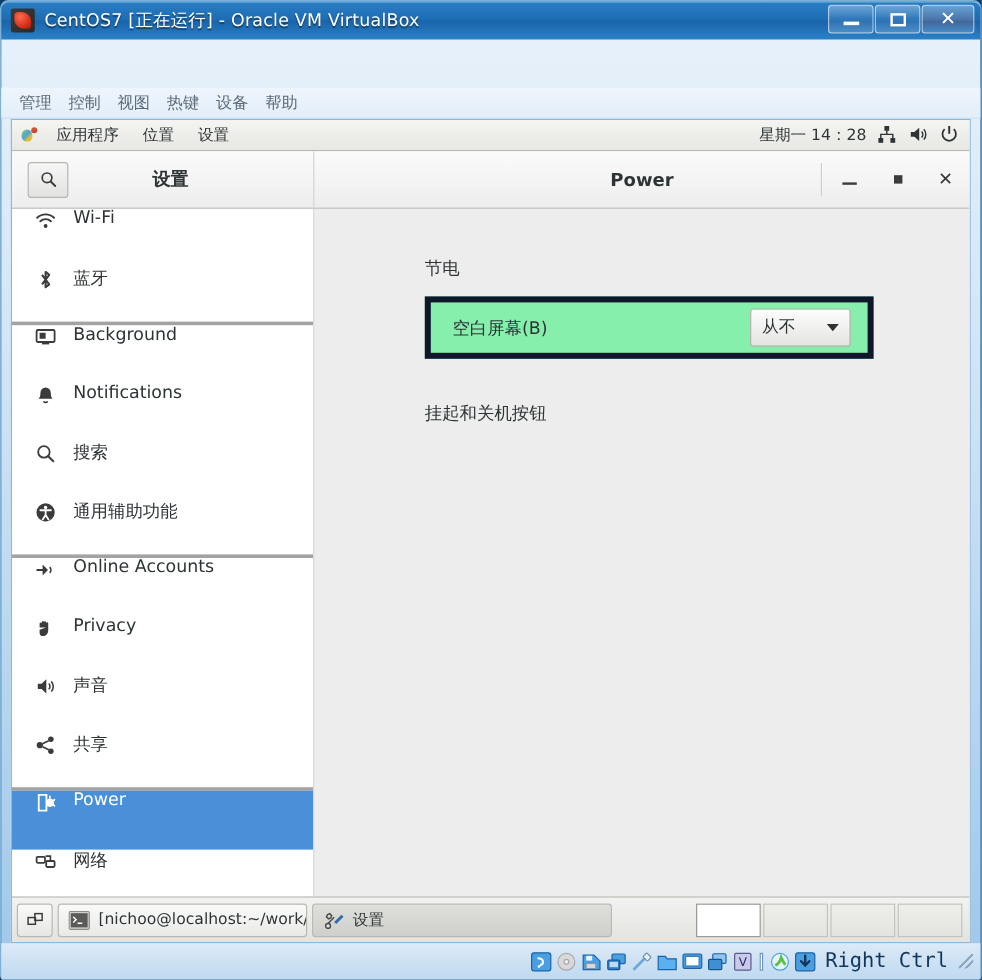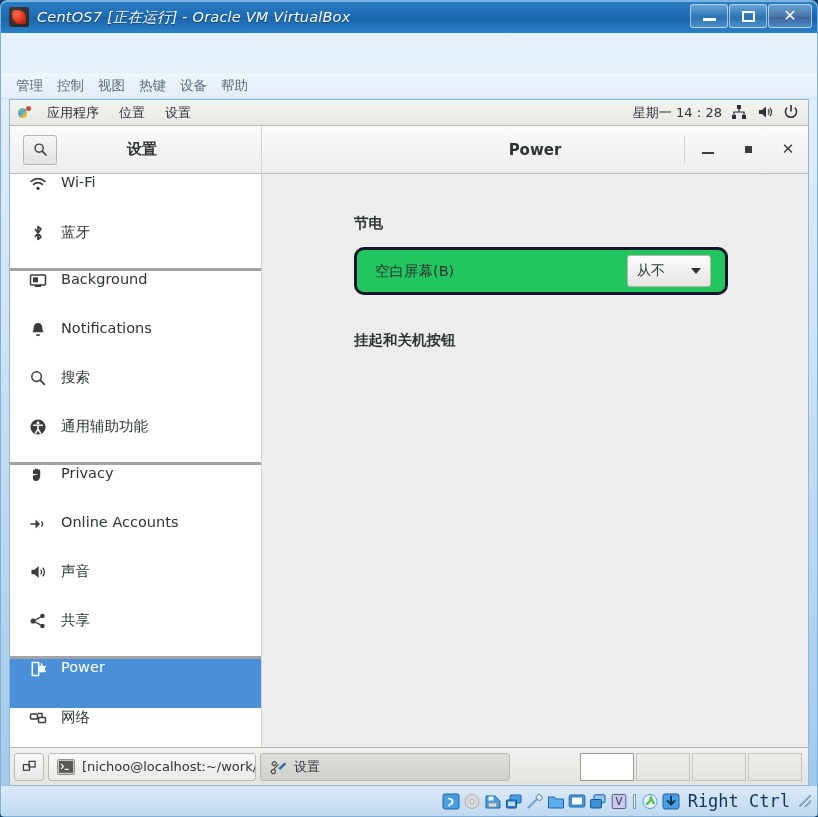--- a/index.html
+++ b/index.html
@@ -42,21 +42,20 @@
     position: absolute; left: 3px; top: 3px;
     width: 14px; height: 14px;
     background: radial-gradient(circle at 35% 30%, #ff6a4d 0%, #d8301a 60%, #a31c0d 100%);
     border-radius: 3px 8px 3px 8px;
   }
   #vbox-title-text {
     margin-left: 8px; color: #ffffff;
     font-size: 14.5px; letter-spacing: .2px;
     text-shadow: 0 1px 1px rgba(0,0,0,.45);
     white-space: nowrap;
-    font-style: italic;
   }
   .winbtns { position: absolute; right: 5px; top: 3px; display: flex; gap: 1px; }
   .winbtn {
     width: 38px; height: 24px;
     background: linear-gradient(180deg,rgba(255,255,255,.32) 0%, rgba(255,255,255,.08) 50%, rgba(255,255,255,.18) 100%);
     border: 1px solid rgba(255,255,255,.55);
     border-radius: 3px;
     display: flex; align-items: center; justify-content: center;
     color: #fff; font-size: 13px;
   }
@@ -198,27 +197,27 @@
     position: absolute; right: 0; top: 0; bottom: 0; width: 3px;
   }
 
   
   #content {
     flex: 1 1 auto; background: #ededed;
     padding: 40px 0 0 92px;
     overflow: hidden;
   }
   .section-title {
-    font-size: 14.5px; font-weight: bold; color: #2e3436;
+    font-size: 14.5px; font-weight: normal; color: #2e3436;
     margin-bottom: 14px;
   }
   .pref-list {
-    width: 374px; background: #22c55e;
-    border: 3px solid #0f172a;
-    border-radius: 10px;
+    width: 374px; background: #86efac;
+    border: 5px solid #0f172a;
+    border-radius: 0;
   }
   .pref-row {
     height: 42px; display: flex; align-items: center;
     padding: 0 14px 0 18px;
     font-size: 14.5px; color: #2e3436;
   }
   .pref-row .value { margin-left: auto; color: #2e3436; }
   .combo {
     margin-left: auto;
     min-width: 84px; height: 32px;
@@ -442,35 +441,35 @@
                   <circle cx="9" cy="4.9" r="1.4" fill="#fff"></circle>
                   <path d="M4.6 7.2h8.8M9 7.2v4M9 11.2L6.6 15M9 11.2L11.4 15" stroke="#fff" stroke-width="1.5" stroke-linecap="round" fill="none"></path>
                 </svg>
             </span>
             <span>通用辅助功能</span>
           </div>
 
           <div class="side-item">
             <span class="side-icon">
               <svg viewBox="0 0 18 18" width="18" height="18">
-                  <path d="M4 8V4.6a.9.9 0 011.8 0V8m0 0V3.4a.9.9 0 011.8 0V8m0 0V3.6a.9.9 0 011.8 0V8m0 0V4.4a.9.9 0 011.8 0V9.5c0 3.4-1.6 5.5-4.5 5.5S4 13 4 9.8z" fill="#3b3b3b"></path>
-                </svg>
-            </span>
-            <span>Privacy</span>
-          </div>
-
-          <div class="side-item">
-            <span class="side-icon">
-              <svg viewBox="0 0 18 18" width="18" height="18">
                   <path d="M2 9h5" stroke="#3b3b3b" stroke-width="1.6" stroke-linecap="round"></path>
                   <path d="M6.5 4.5l4.5 4.5-4.5 4.5z" fill="#3b3b3b"></path>
                   <path d="M12.4 6.6a3.4 3.4 0 010 4.8" stroke="#3b3b3b" stroke-width="1.4" fill="none"></path>
                 </svg>
             </span>
             <span>Online Accounts</span>
+          </div>
+
+          <div class="side-item">
+            <span class="side-icon">
+              <svg viewBox="0 0 18 18" width="18" height="18">
+                  <path d="M4 8V4.6a.9.9 0 011.8 0V8m0 0V3.4a.9.9 0 011.8 0V8m0 0V3.6a.9.9 0 011.8 0V8m0 0V4.4a.9.9 0 011.8 0V9.5c0 3.4-1.6 5.5-4.5 5.5S4 13 4 9.8z" fill="#3b3b3b"></path>
+                </svg>
+            </span>
+            <span>Privacy</span>
           </div>
 
           <div class="side-item">
             <span class="side-icon">
               <svg viewBox="0 0 18 18" width="18" height="18">
                   <path d="M2.5 6.8h3.1L9.6 3v12L5.6 11.2H2.5z" fill="#3b3b3b"></path>
                   <path d="M11.6 6.6a3.3 3.3 0 010 4.8M13.7 4.8a6.1 6.1 0 010 8.4" stroke="#3b3b3b" stroke-width="1.3" fill="none"></path>
                 </svg>
             </span>
             <span>声音</span>

